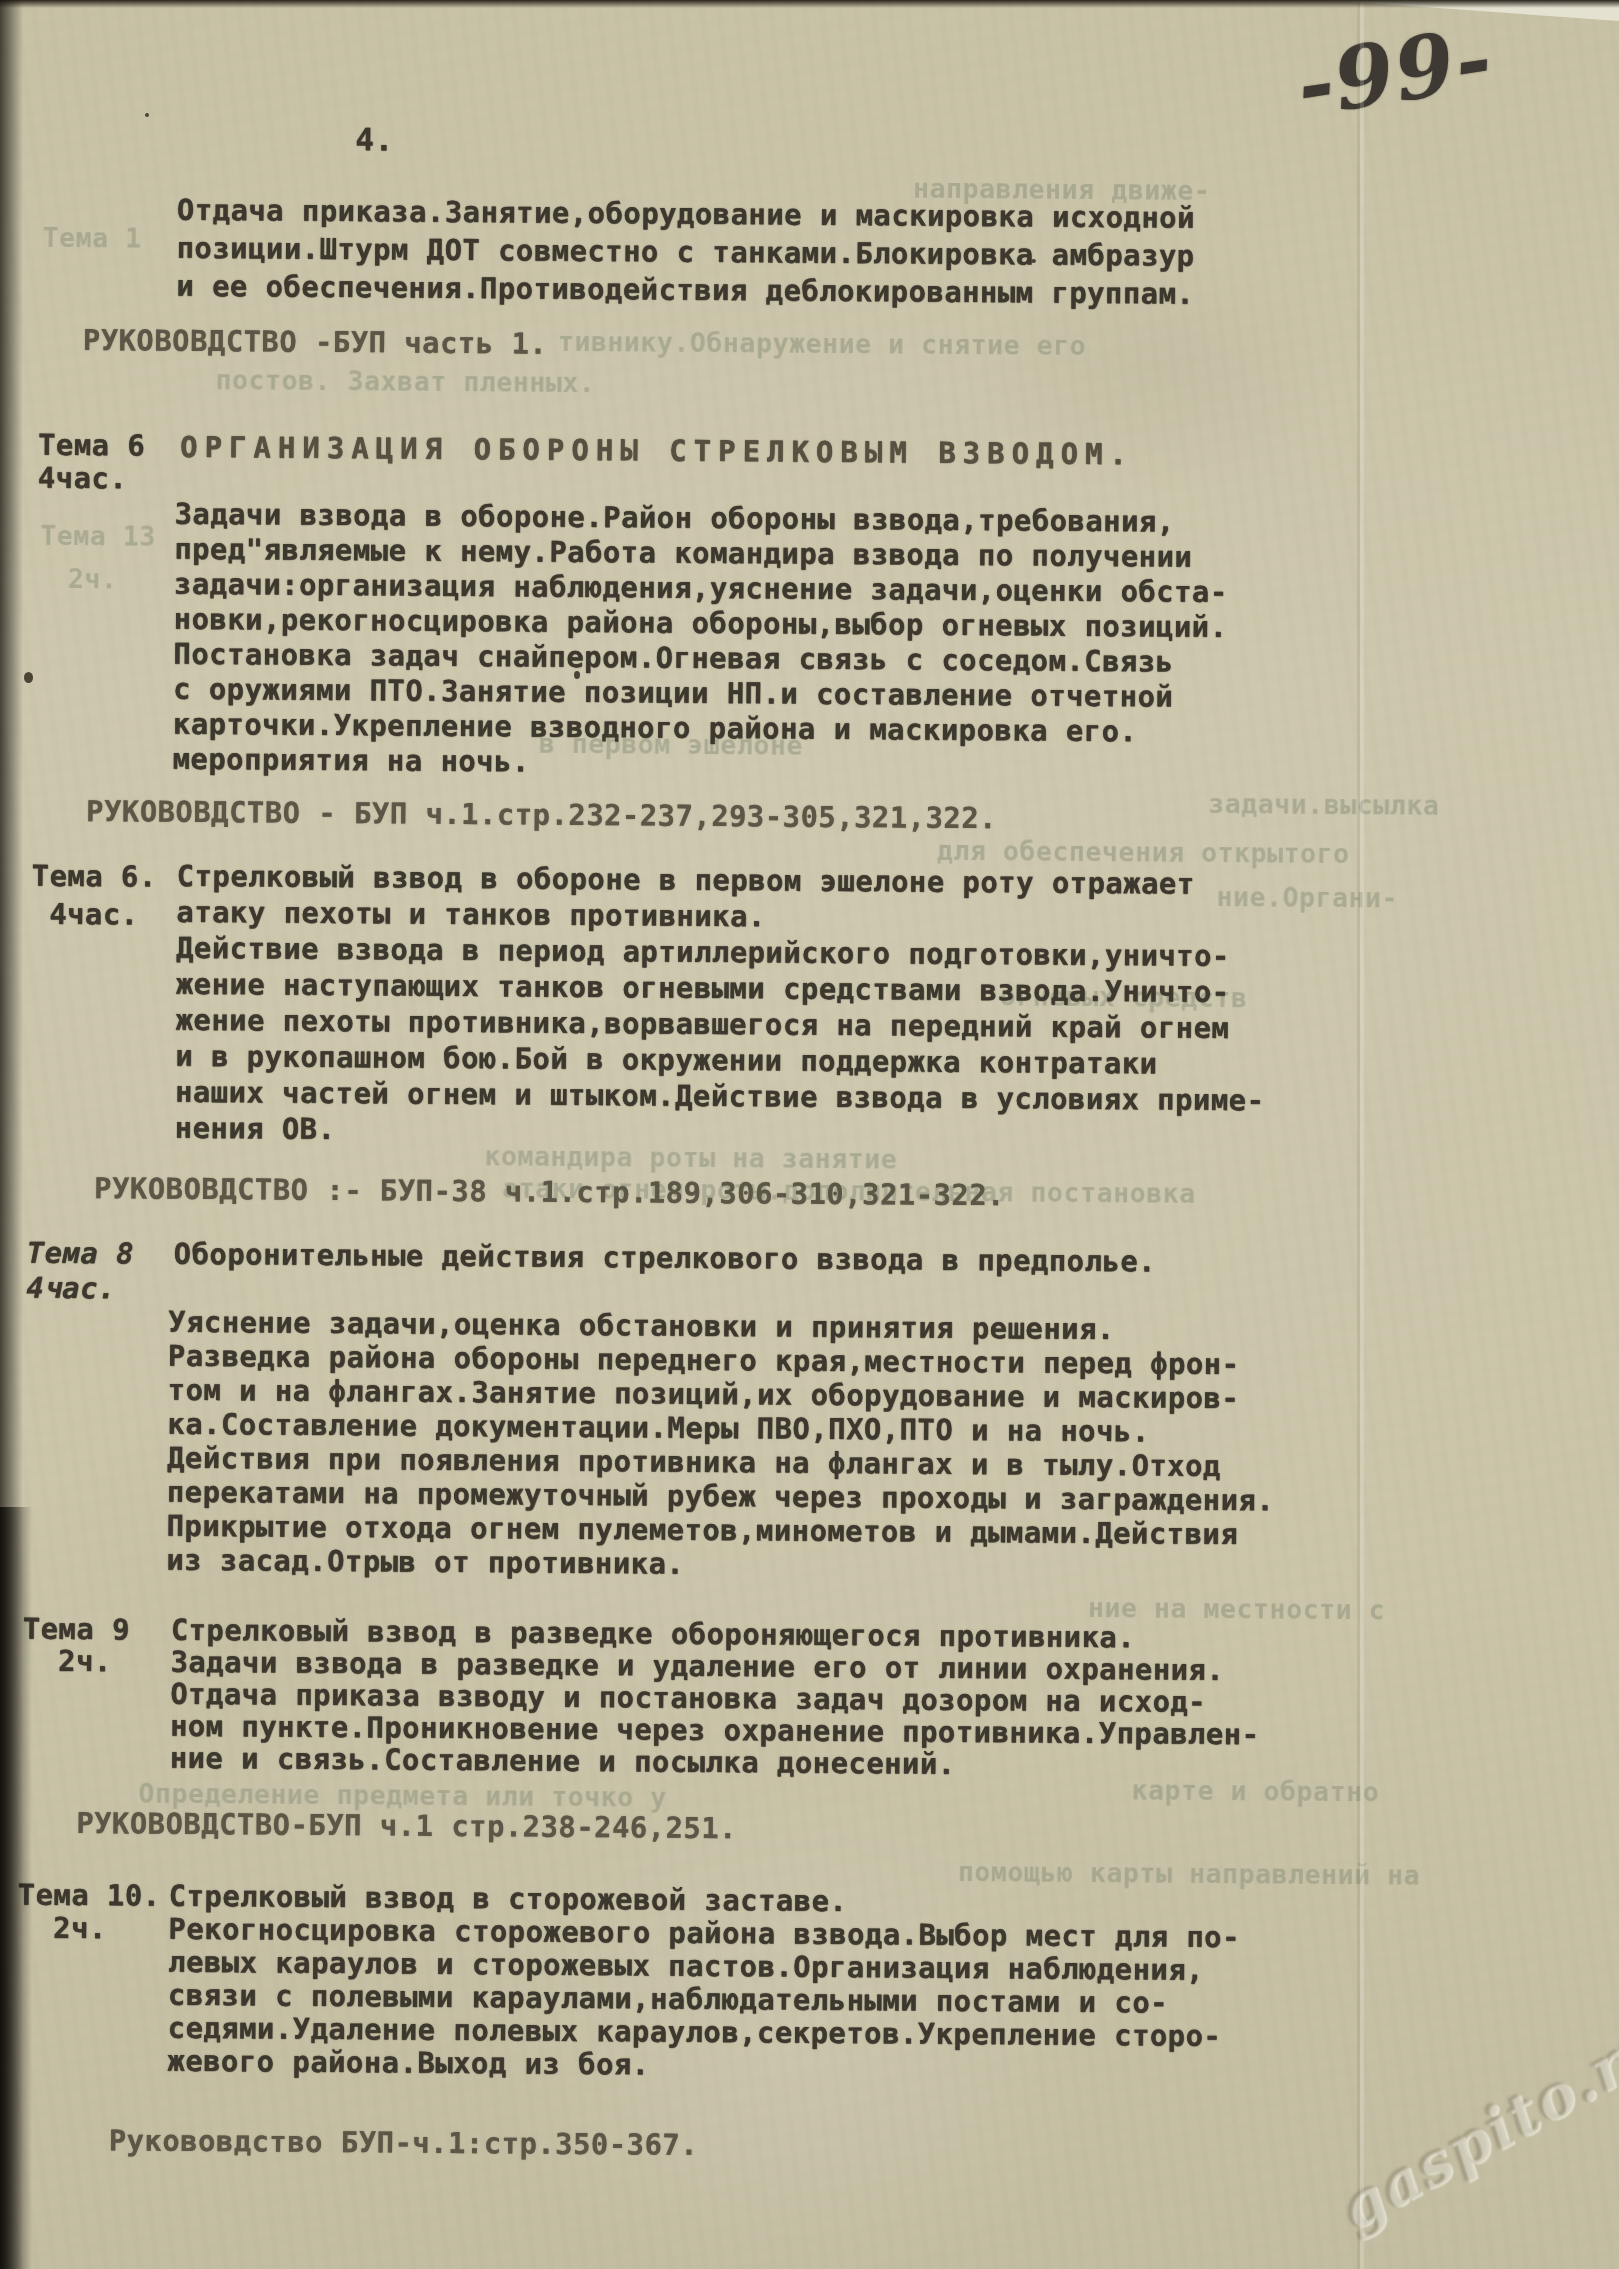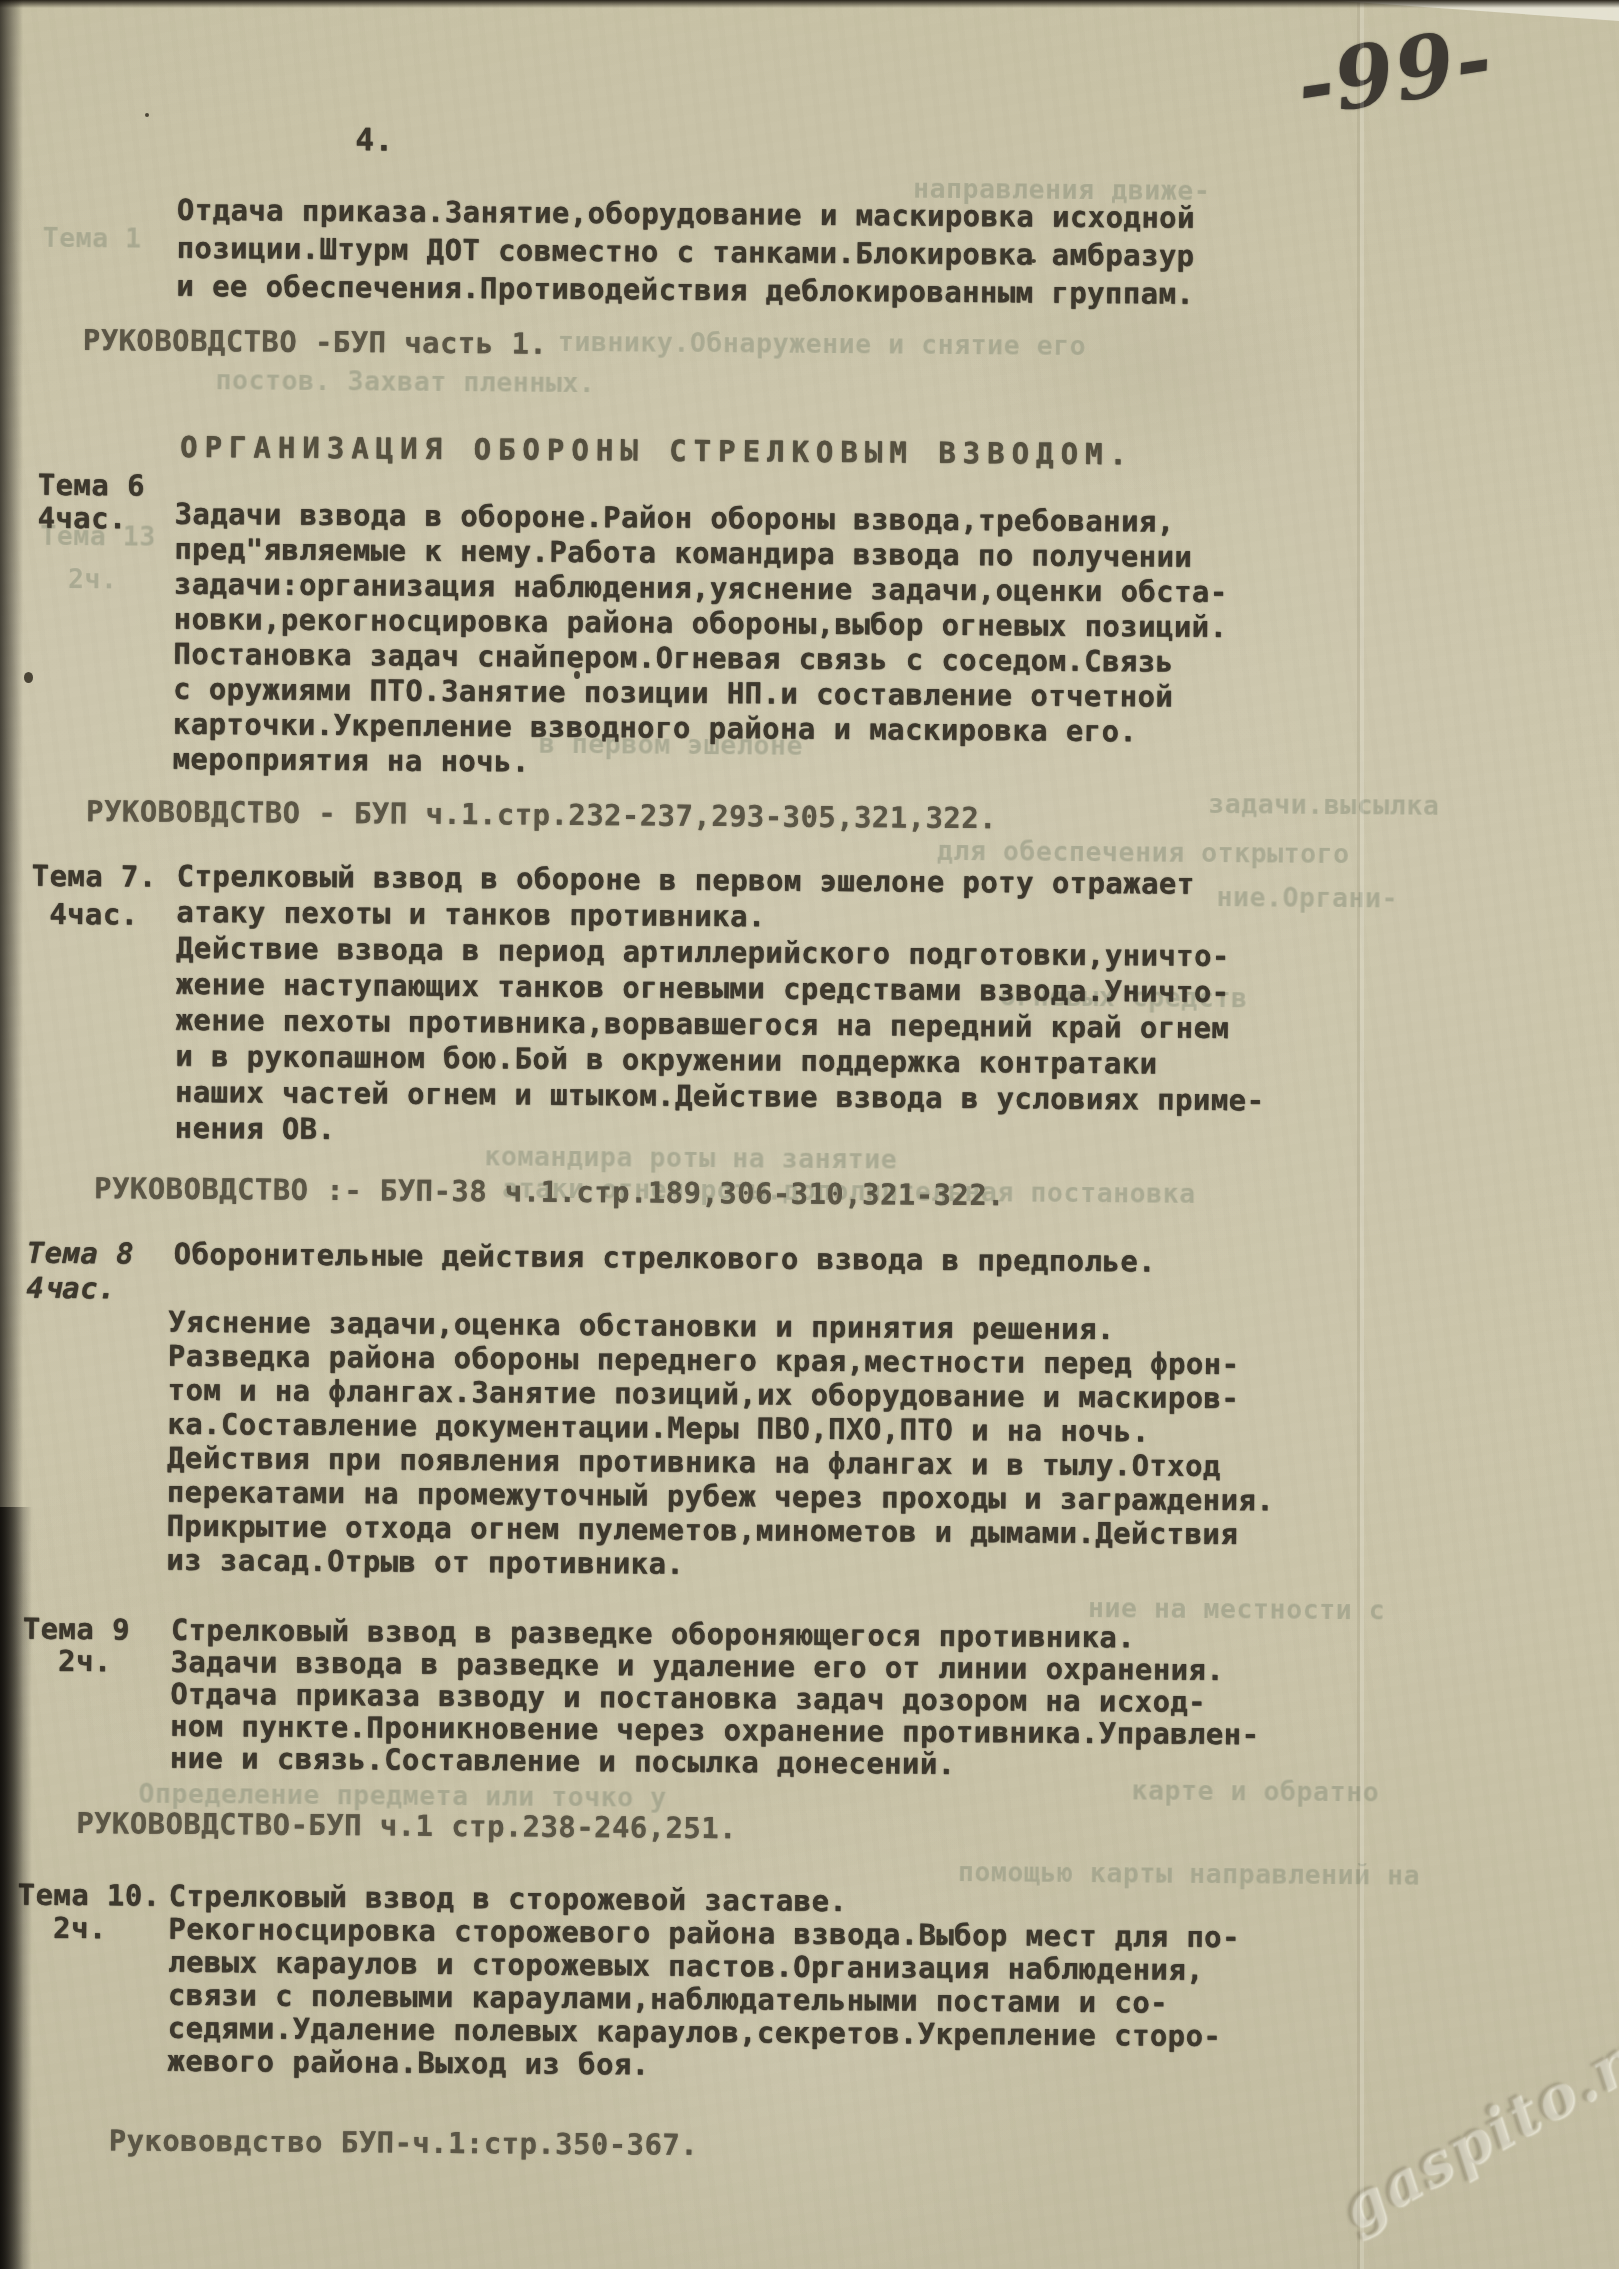--- a/index.html
+++ b/index.html
@@ -72,27 +72,27 @@
         <div class="ghost" style="left: 1144px; top: 1767px;">карте и обратно</div>
         <div class="ghost" style="left: 971px; top: 1850px;">помощью карты направлений на</div>
       </div>
 
     <div class="typed" style="left:355px;top:121px;font-size:31px;">4.</div>
 
     <div class="typed" style="left:177px;top:191px;line-height:38px;"><div class="line">Отдача приказа.Занятие,оборудование и маскировка исходной</div><div class="line">позиции.Штурм ДОТ совместно с танками.Блокировка амбразур</div><div class="line">и ее обеспечения.Противодействия деблокированным группам.</div></div>
 
     <div class="typed guide" style="left:84px;top:324px;">РУКОВОВДСТВО -БУП часть 1.</div>
 
-    <div class="typed" style="left:40px;top:430px;line-height:33px;margin-top:40px;"><div class="line">Тема 6</div><div class="line">4час.</div></div>
+    <div class="typed" style="left:40px;top:430px;line-height:33px;"><div class="line">Тема 6</div><div class="line">4час.</div></div>
     <div class="typed spaced" style="left:182px;top:430px;">ОРГАНИЗАЦИЯ ОБОРОНЫ СТРЕЛКОВЫМ ВЗВОДОМ.</div>
     <div class="typed" style="left:177px;top:497px;line-height:35px;"><div class="line">Задачи взвода в обороне.Район обороны взвода,требования,</div><div class="line">пред"являемые к нему.Работа командира взвода по получении</div><div class="line">задачи:организация наблюдения,уяснение задачи,оценки обста-</div><div class="line">новки,рекогносцировка района обороны,выбор огневых позиций.</div><div class="line">Постановка задач снайпером.Огневая связь с соседом.Связь</div><div class="line">с оружиями ПТО.Занятие позиции НП.и составление отчетной</div><div class="line">карточки.Укрепление взводного района и маскировка его.</div><div class="line">мероприятия на ночь.</div></div>
 
     <div class="typed guide" style="left:91px;top:795px;">РУКОВОВДСТВО - БУП ч.1.стр.232-237,293-305,321,322.</div>
 
-    <div class="typed" style="left:37px;top:858px;line-height:38px;"><div class="line">Тема 7.</div><div class="line"> 4час.</div></div>
+    <div class="typed" style="left:37px;top:858px;line-height:38px;"><div class="line">Тема 6.</div><div class="line"> 4час.</div></div>
     <div class="typed" style="left:182px;top:858px;line-height:36px;"><div class="line">Стрелковый взвод в обороне в первом эшелоне роту отражает</div><div class="line">атаку пехоты и танков противника.</div><div class="line">Действие взвода в период артиллерийского подготовки,уничто-</div><div class="line">жение наступающих танков огневыми средствами взвода.Уничто-</div><div class="line">жение пехоты противника,ворвавшегося на передний край огнем</div><div class="line">и в рукопашном бою.Бой в окружении поддержка контратаки</div><div class="line">наших частей огнем и штыком.Действие взвода в условиях приме-</div><div class="line">нения ОВ.</div></div>
 
     <div class="typed guide" style="left:102px;top:1172px;">РУКОВОВДСТВО :- БУП-38 ч.1.стр.189,306-310,321-322.</div>
 
     <div class="typed" style="left:35px;top:1237px;line-height:35px;font-style:italic;"><div class="line">Тема 8</div><div class="line">4час.</div></div>
     <div class="typed" style="left:182px;top:1237px;">Оборонительные действия стрелкового взвода в предполье.</div>
     <div class="typed" style="left:177px;top:1305px;line-height:34px;"><div class="line">Уяснение задачи,оценка обстановки и принятия решения.</div><div class="line">Разведка района обороны переднего края,местности перед фрон-</div><div class="line">том и на флангах.Занятие позиций,их оборудование и маскиров-</div><div class="line">ка.Составление документации.Меры ПВО,ПХО,ПТО и на ночь.</div><div class="line">Действия при появления противника на флангах и в тылу.Отход</div><div class="line">перекатами на промежуточный рубеж через проходы и заграждения.</div><div class="line">Прикрытие отхода огнем пулеметов,минометов и дымами.Действия</div><div class="line">из засад.Отрыв от противника.</div></div>
 
     <div class="typed" style="left:34px;top:1614px;line-height:32px;"><div class="line">Тема 9</div><div class="line">  2ч.</div></div>
     <div class="typed" style="left:182px;top:1614px;line-height:32px;"><div class="line">Стрелковый взвод в разведке обороняющегося противника.</div><div class="line">Задачи взвода в разведке и удаление его от линии охранения.</div><div class="line">Отдача приказа взводу и постановка задач дозором на исход-</div><div class="line">ном пункте.Проникновение через охранение противника.Управлен-</div><div class="line">ние и связь.Составление и посылка донесений.</div></div>

